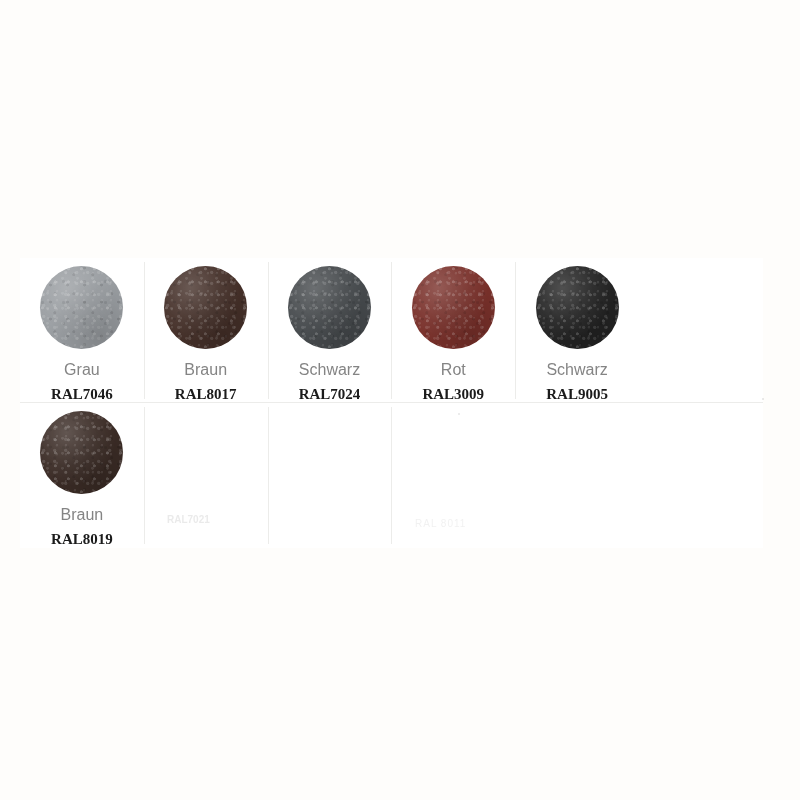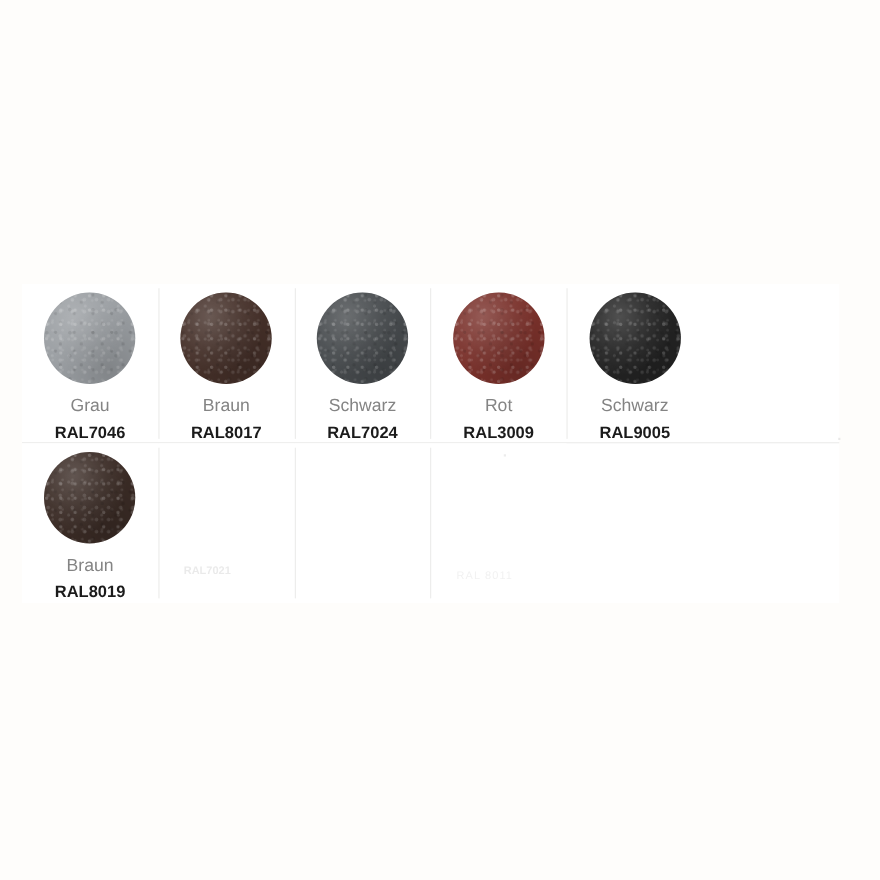--- a/index.html
+++ b/index.html
@@ -104,20 +104,21 @@
     white-space: nowrap;
   }
   .swatch-code {
     margin-top: 7px;
     font-size: 15px;
     font-weight: bold;
     color: #1b1b1b;
     line-height: 1.1;
     text-align: center;
     white-space: nowrap;
+    font-family: Liberation Serif, serif;
   }
 
   
   .ghost {
     position: absolute;
     color: rgba(130,130,130,0.17);
     font-size: 10px;
     font-weight: bold;
     white-space: nowrap;
     pointer-events: none;

